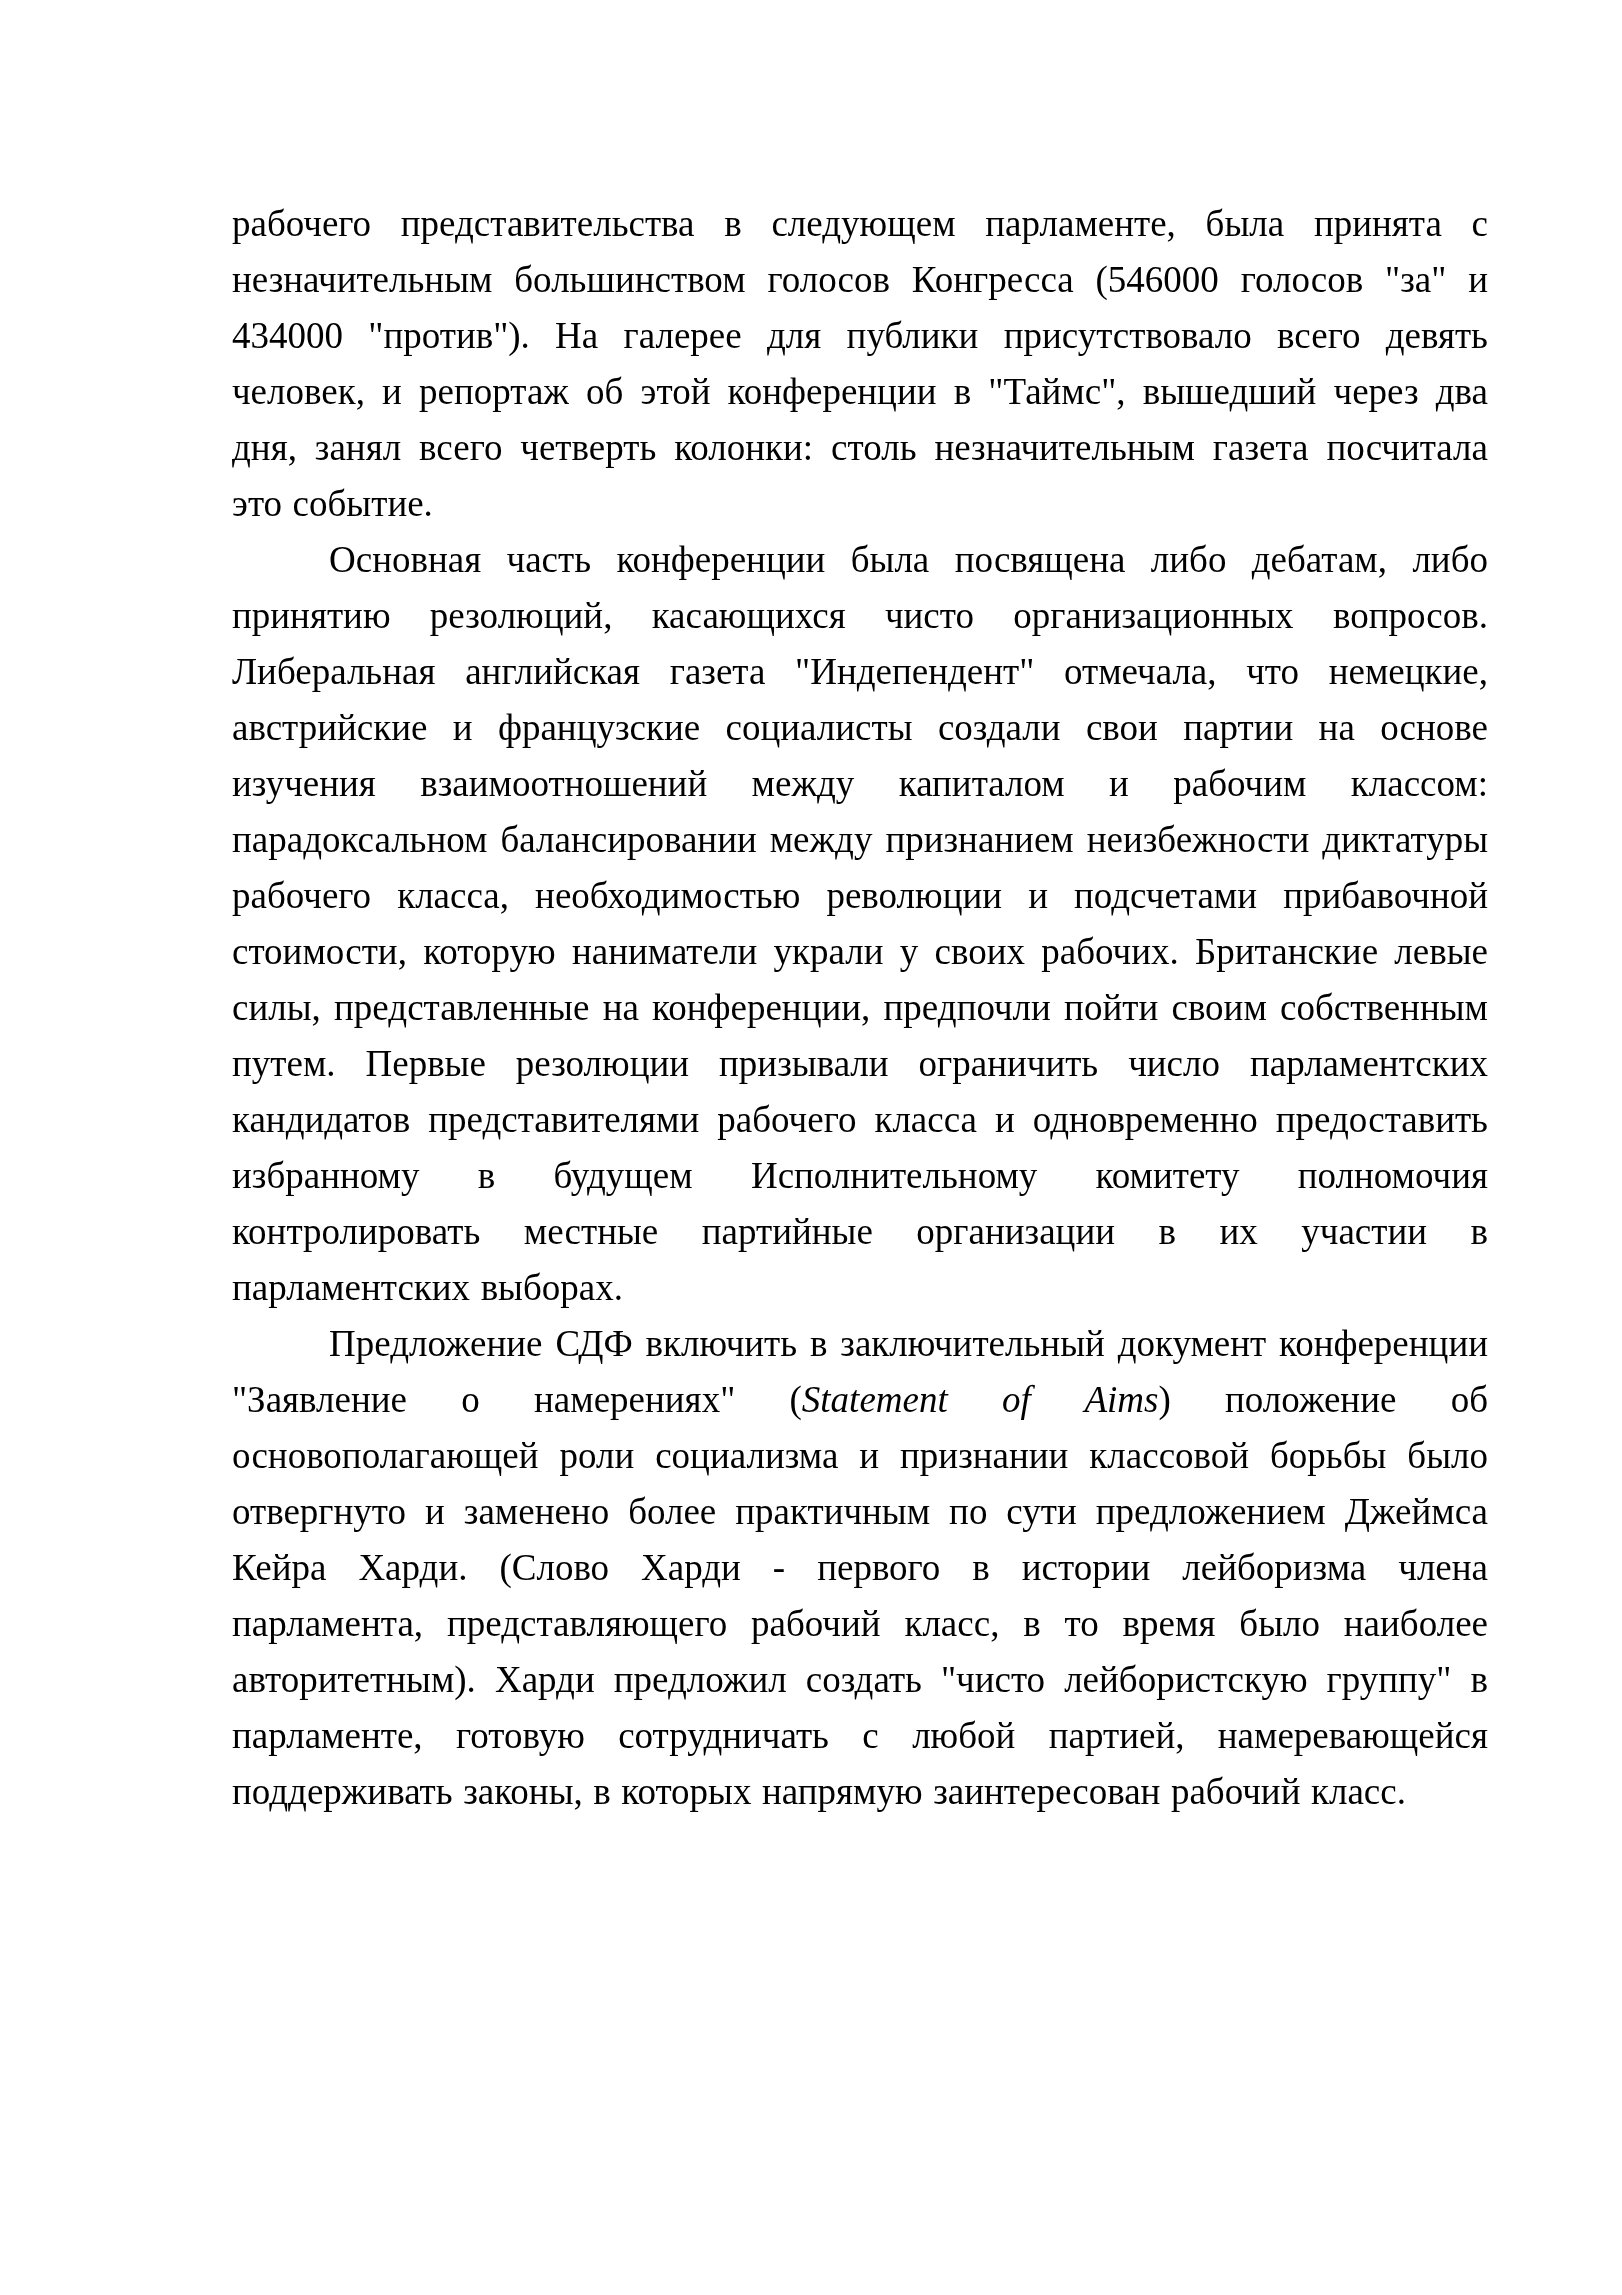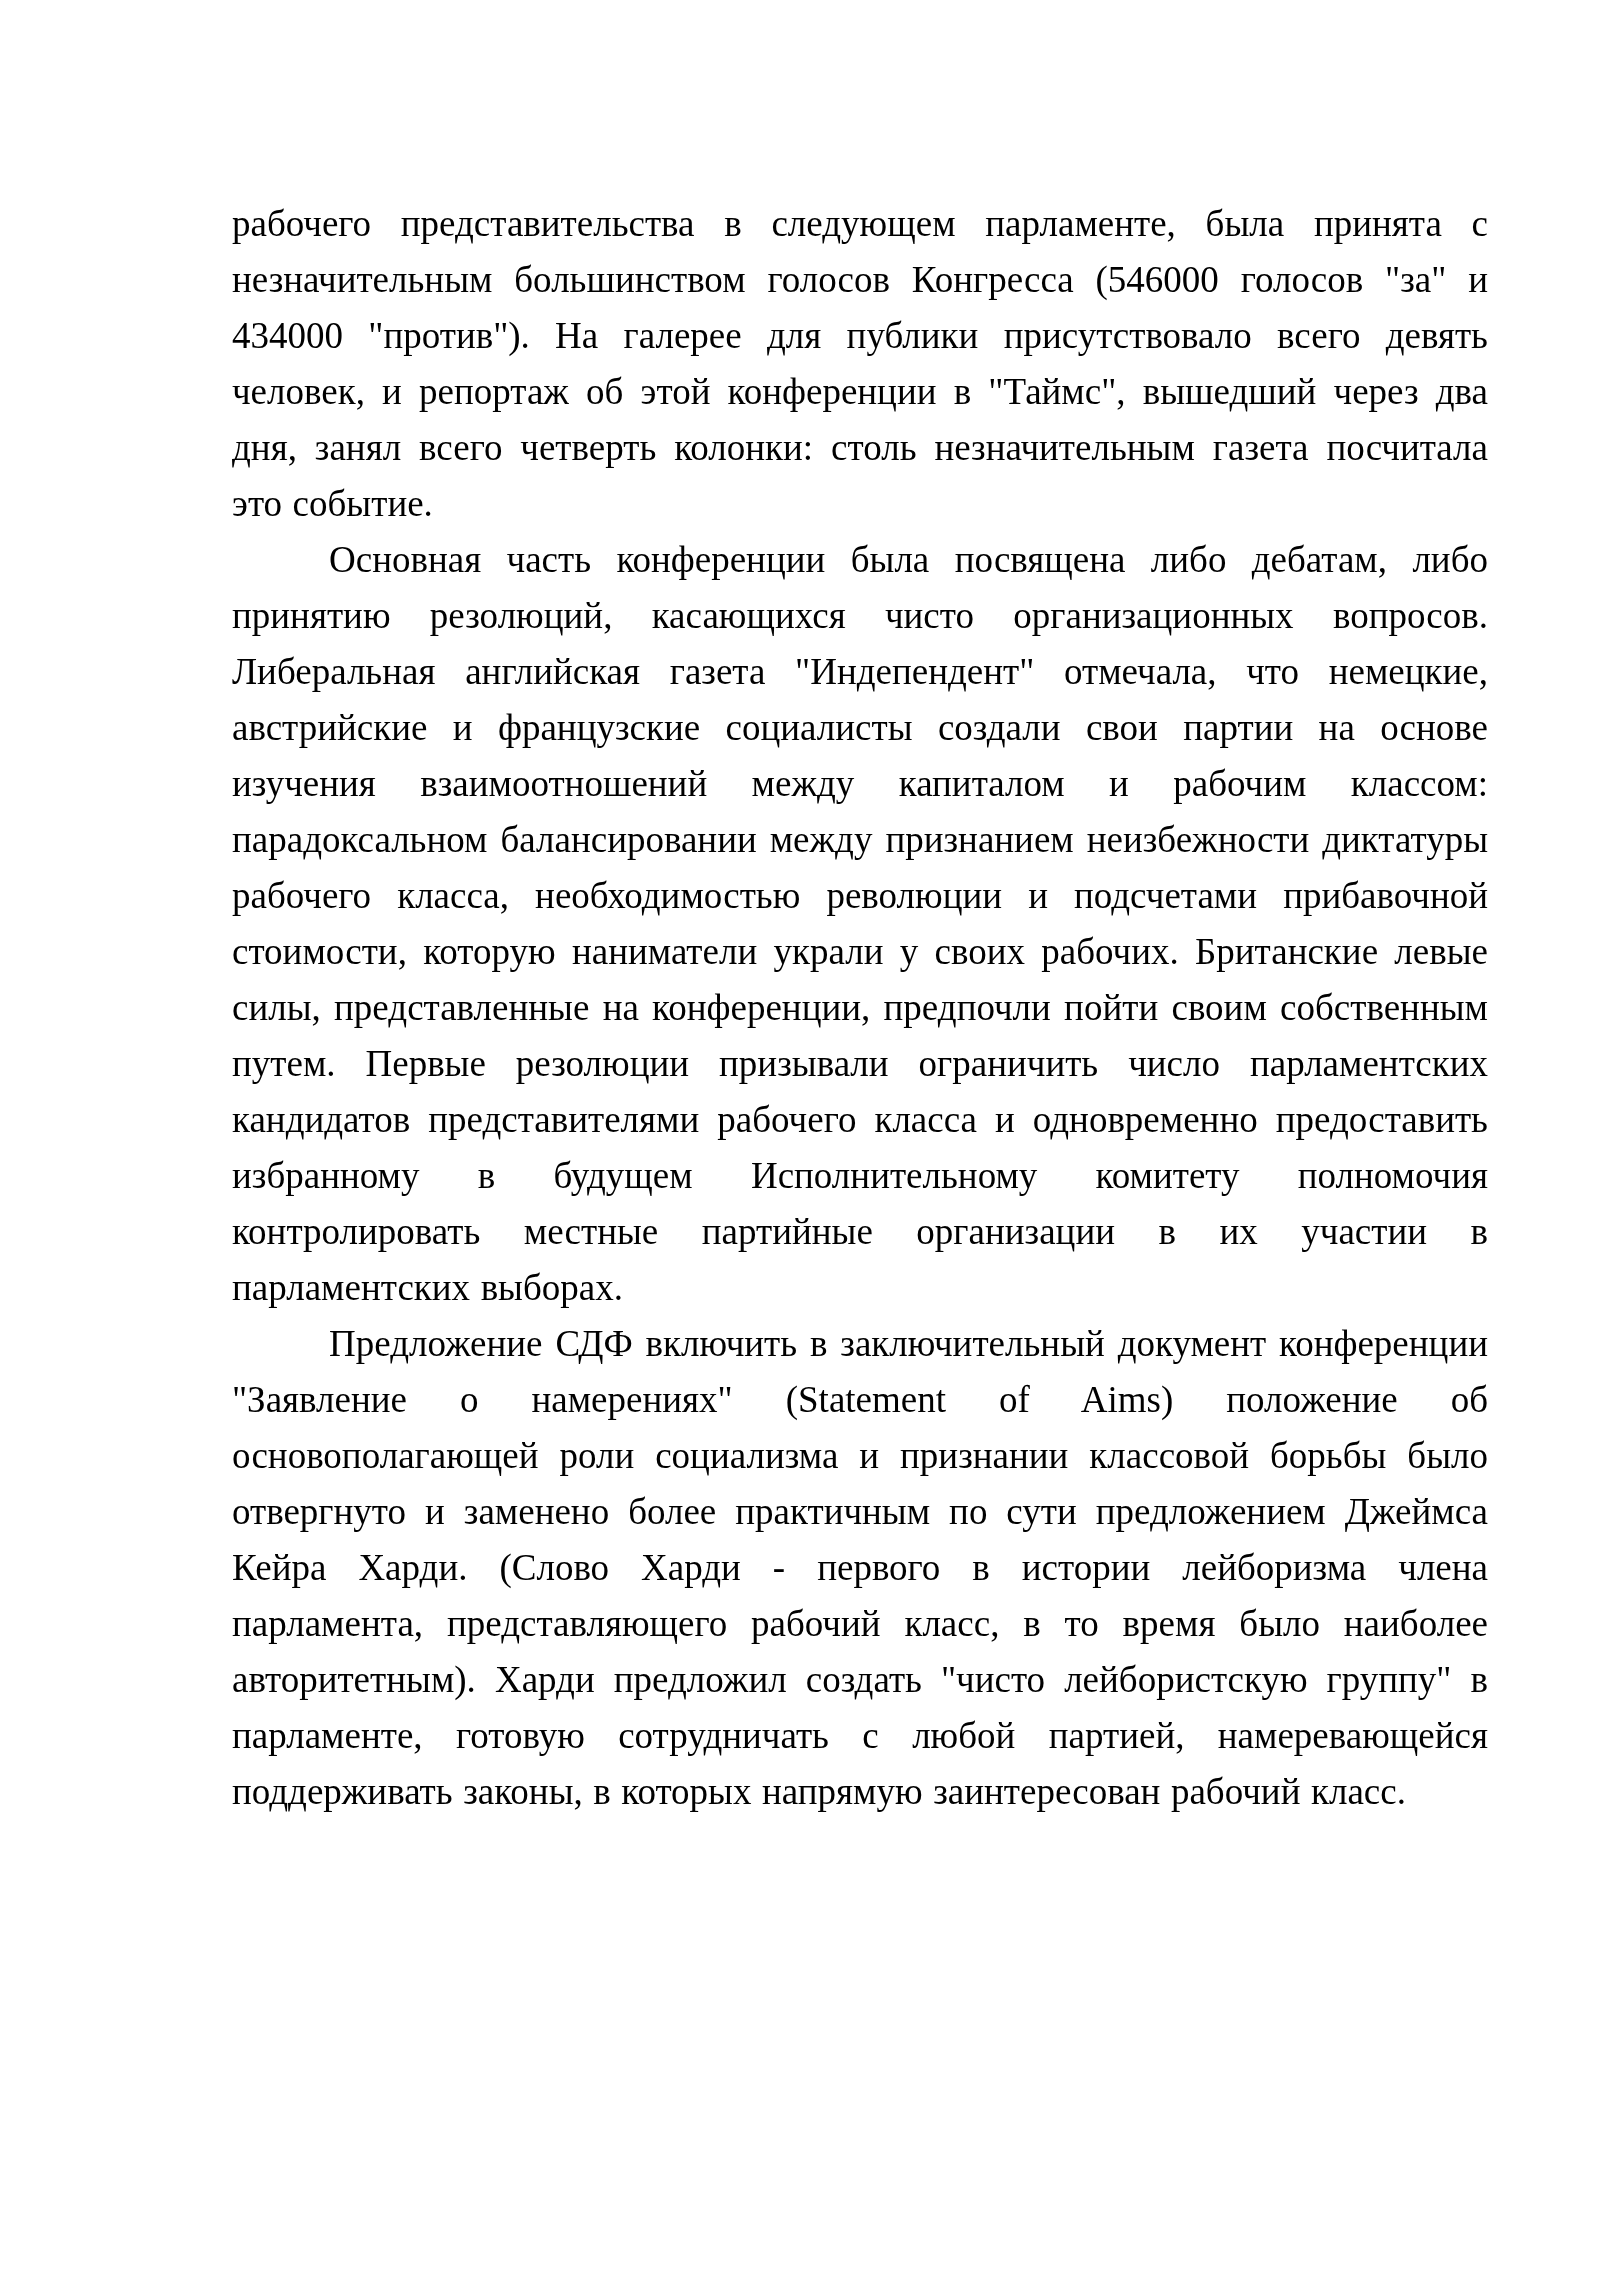--- a/index.html
+++ b/index.html
@@ -29,20 +29,21 @@
       line-height: 56px;
       text-align: justify;
       text-justify: inter-word;
       text-indent: 97px;
       word-spacing: 1.3px;
     }
     .para.no-indent {
       text-indent: 0;
     }
     .italic {
+      font-style: italic;
     }
   </style>
 </head>
 <body>
 
 <div class="page">
   <div class="text-block">
     <p class="para no-indent">рабочего представительства в следующем парламенте, была принята с незначительным большинством голосов Конгресса (546000 голосов "за" и 434000 "против"). На галерее для публики присутствовало всего девять человек, и репортаж об этой конференции в "Таймс", вышедший через два дня, занял всего четверть колонки: столь незначительным газета посчитала это событие.</p>
     <p class="para">Основная часть конференции была посвящена либо дебатам, либо принятию резолюций, касающихся чисто организационных вопросов. Либеральная английская газета "Индепендент" отмечала, что немецкие, австрийские и французские социалисты создали свои партии на основе изучения взаимоотношений между капиталом и рабочим классом: парадоксальном балансировании между признанием неизбежности диктатуры рабочего класса, необходимостью революции и подсчетами прибавочной стоимости, которую наниматели украли у своих рабочих. Британские левые силы, представленные на конференции, предпочли пойти своим собственным путем. Первые резолюции призывали ограничить число парламентских кандидатов представителями рабочего класса и одновременно предоставить избранному в будущем Исполнительному комитету полномочия контролировать местные партийные организации в их участии в парламентских выборах.</p>
     <p class="para"><span>Предложение СДФ включить в заключительный документ конференции "Заявление о намерениях" (</span><span class="italic">Statement of Aims</span><span>) положение об основополагающей роли социализма и признании классовой борьбы было отвергнуто и заменено более практичным по сути предложением Джеймса Кейра Харди. (Слово Харди - первого в истории лейборизма члена парламента, представляющего рабочий класс, в то время было наиболее авторитетным). Харди предложил создать "чисто лейбористскую группу" в парламенте, готовую сотрудничать с любой партией, намеревающейся поддерживать законы, в которых напрямую заинтересован рабочий класс.</span></p>

